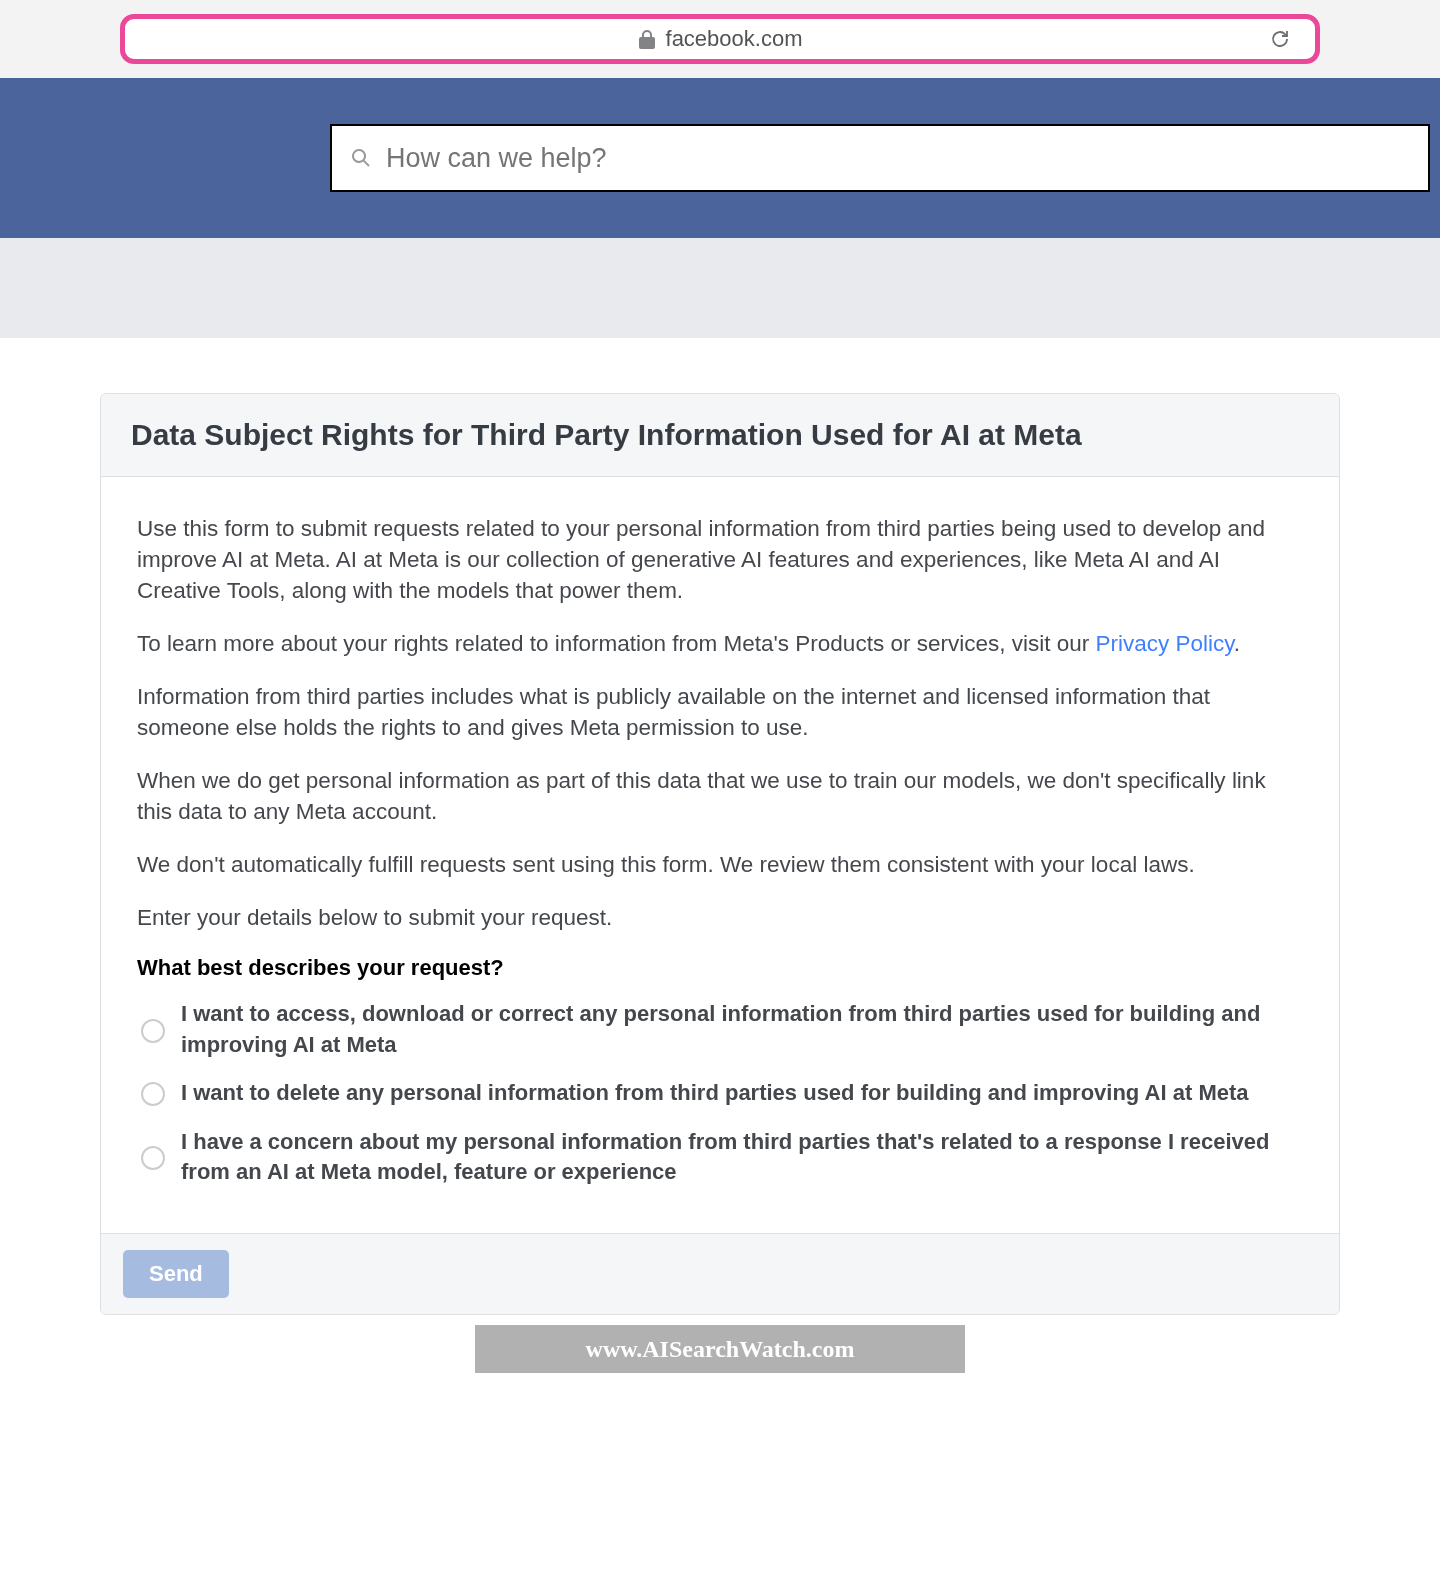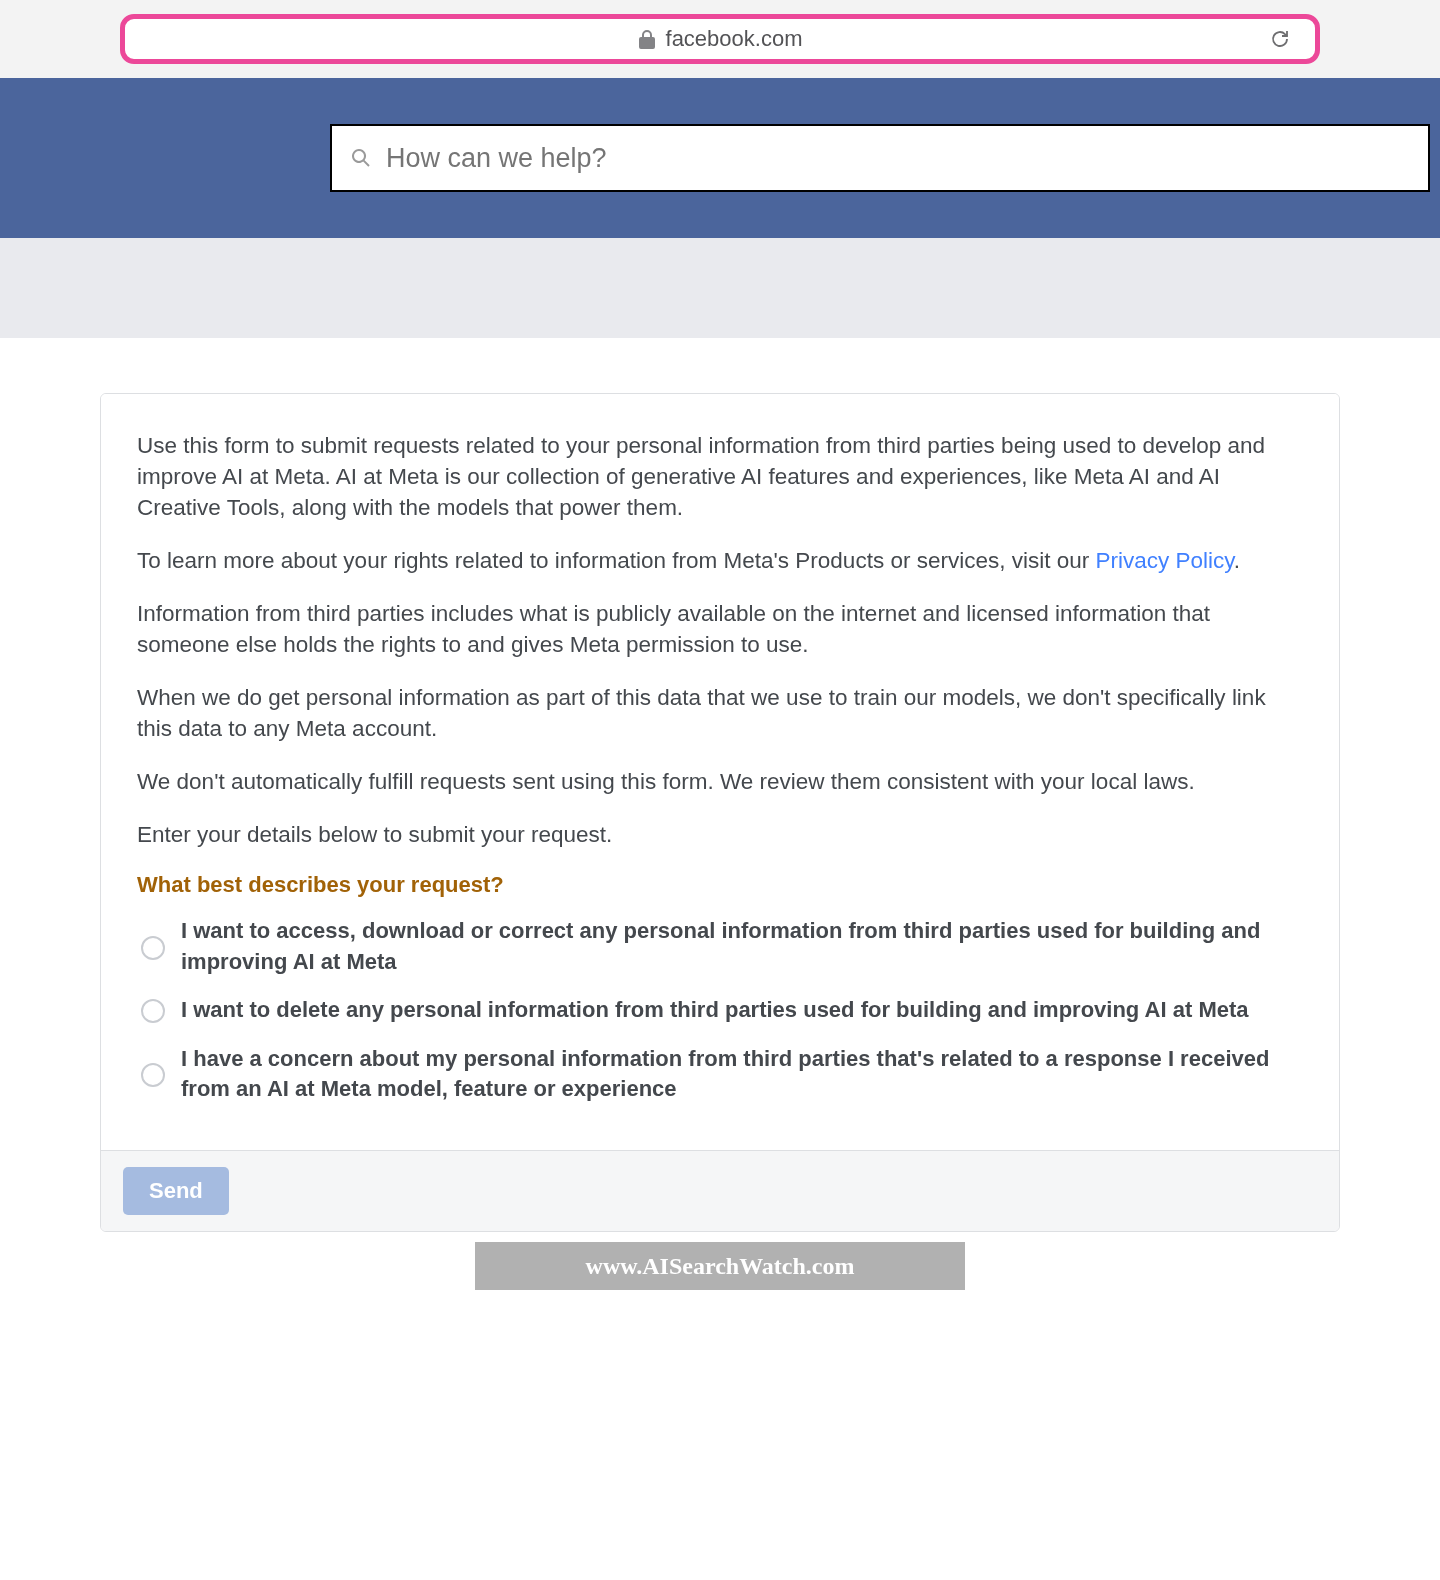--- a/index.html
+++ b/index.html
@@ -77,21 +77,21 @@
 .card-body p {
   font-size: 22.5px;
   line-height: 1.38;
   color: #44484d;
   margin-bottom: 22px;
 }
 .card-body a { color: #4080ff; text-decoration: none; }
 .question-label {
   font-size: 22px;
   font-weight: 700;
-  color: #a16207;
+  color: #000000;
   margin: 22px 0 18px 0;
 }
 .radio-group { padding-left: 4px; }
 .radio-row {
   display: flex;
   align-items: center;
   margin-bottom: 18px;
   cursor: pointer;
 }
 .radio-circle {
@@ -168,20 +168,23 @@
         </svg>
     </span>
     <input type="text" placeholder="How can we help?" style="">
   </div>
 </div>
 
 <div class="gray-band"></div>
 
 <div class="content-wrap">
   <div class="card">
+    <div class="card-header">
+      <h1>Data Subject Rights for Third Party Information Used for AI at Meta</h1>
+    </div>
     <div class="card-body">
       <p>Use this form to submit requests related to your personal information from third parties being used to develop and improve AI at Meta. AI at Meta is our collection of generative AI features and experiences, like Meta AI and AI Creative Tools, along with the models that power them.</p>
       <p>
         <span>To learn more about your rights related to information from Meta's Products or services, visit our </span><a href="#">Privacy Policy</a><span>.</span>
       </p>
       <p>Information from third parties includes what is publicly available on the internet and licensed information that someone else holds the rights to and gives Meta permission to use.</p>
       <p>When we do get personal information as part of this data that we use to train our models, we don't specifically link this data to any Meta account.</p>
       <p>We don't automatically fulfill requests sent using this form. We review them consistent with your local laws.</p>
       <p>Enter your details below to submit your request.</p>
       <div class="question-label">What best describes your request?</div>

